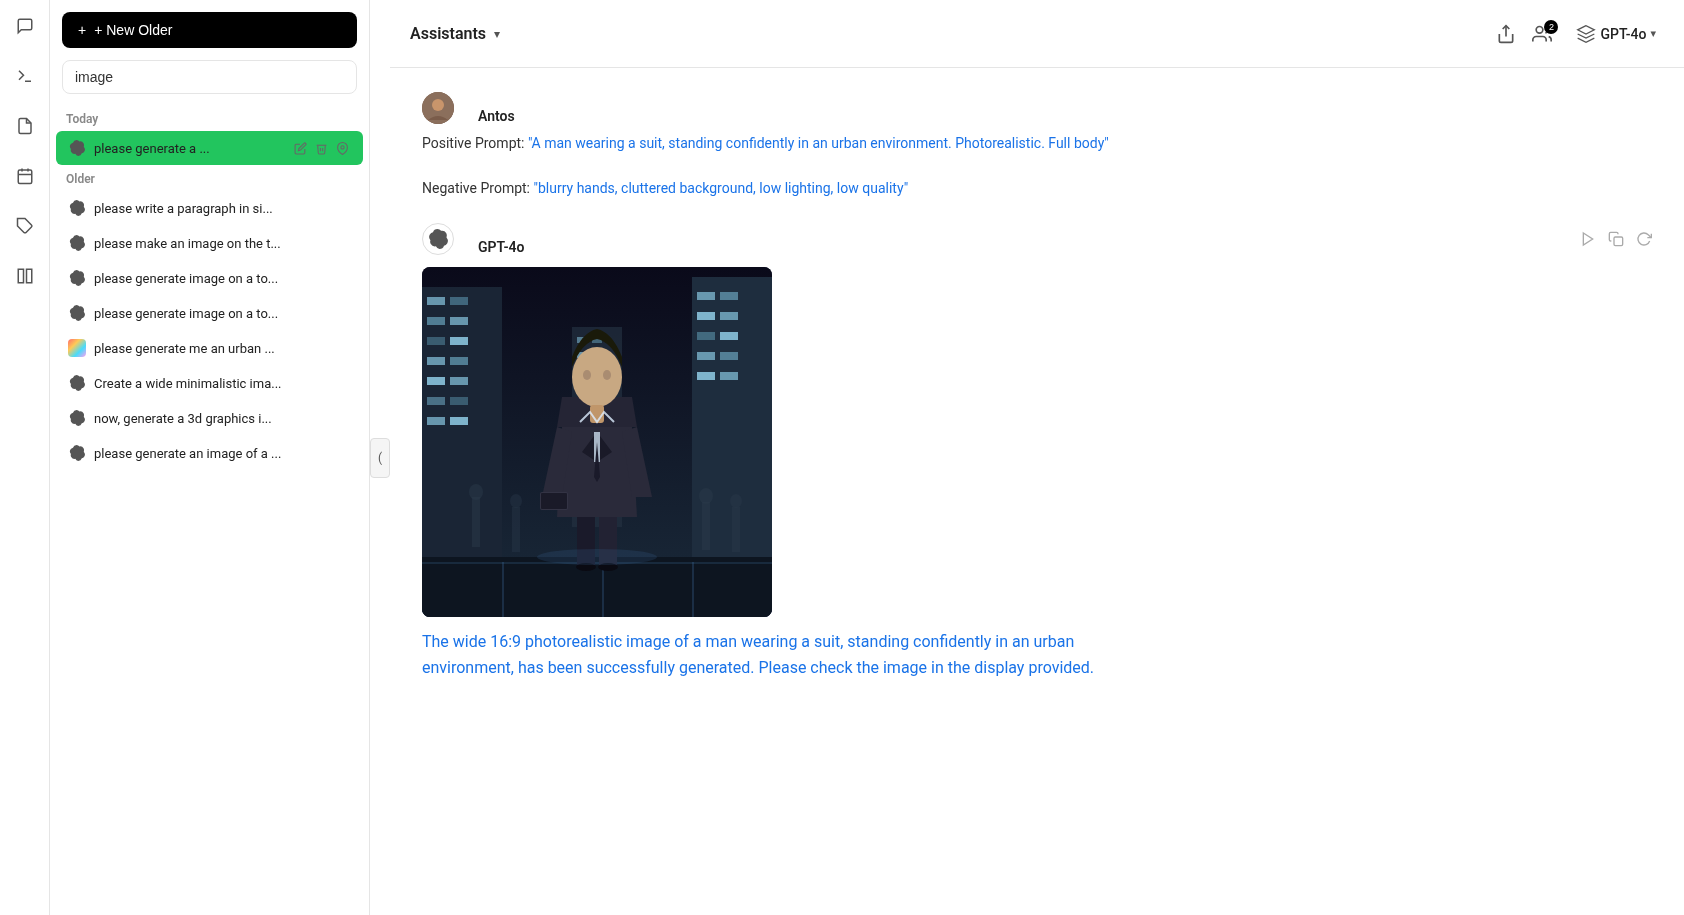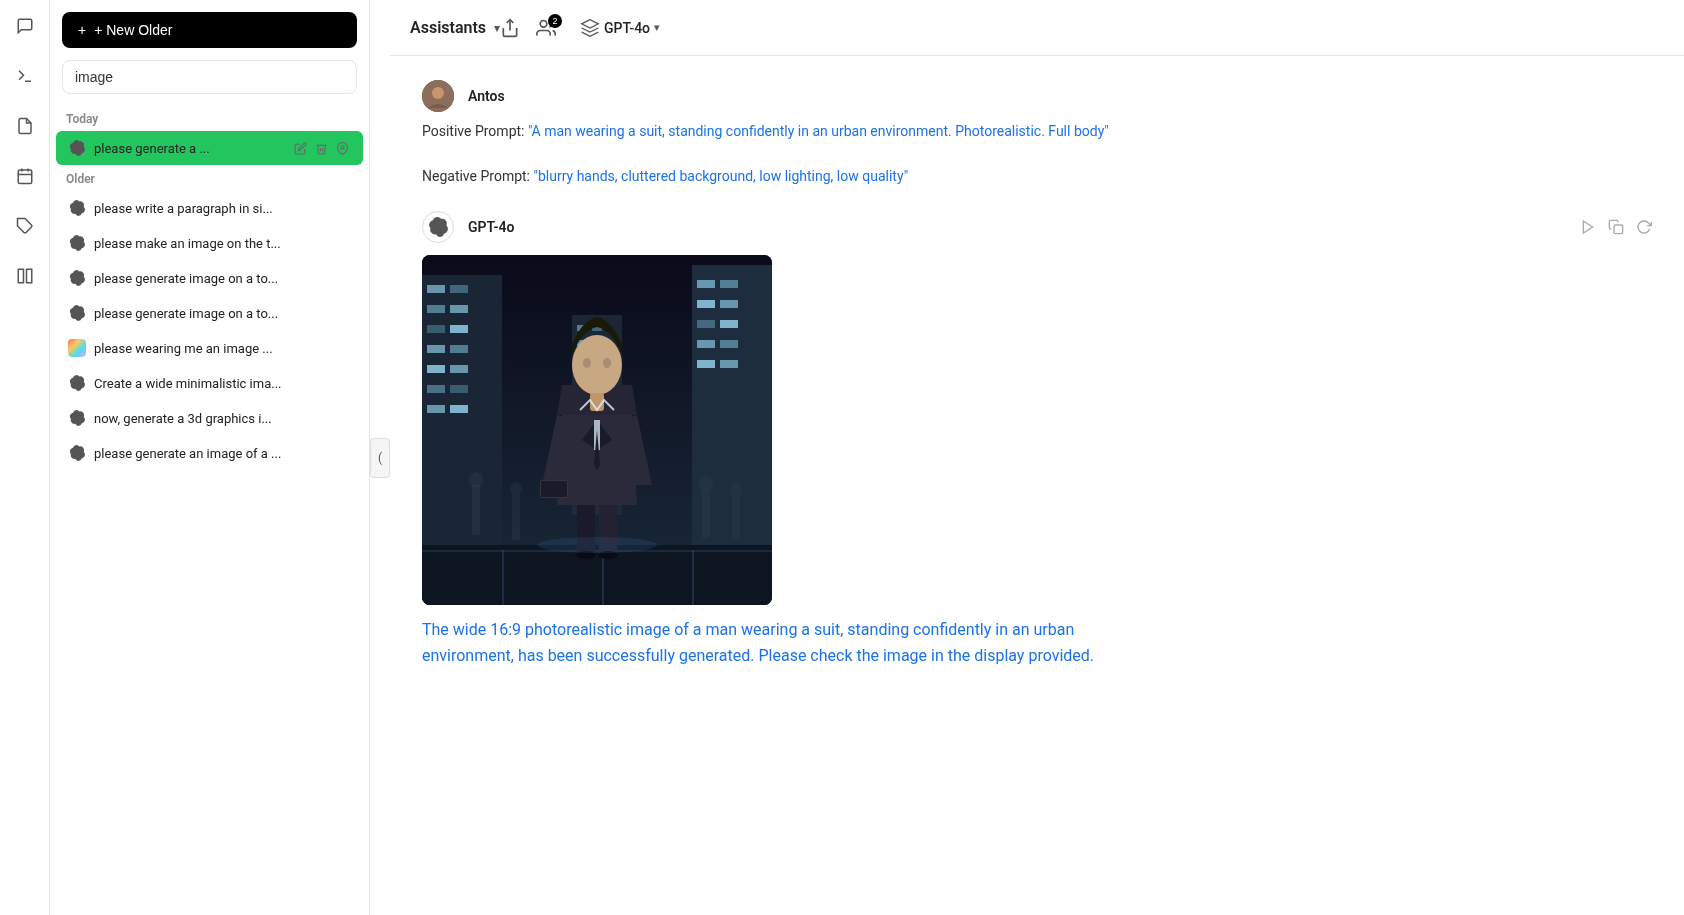--- a/index.html
+++ b/index.html
@@ -131,23 +131,24 @@
       flex: 1;
       display: flex;
       flex-direction: column;
       overflow: hidden;
     }
 
     
     .topbar {
       display: flex;
       align-items: center;
+      justify-content: space-between;
       padding: 10px 20px;
       border-bottom: 1px solid #e5e5e5;
-      height: 56px;
+      height: 68px;
       flex-shrink: 0;
     }
     .topbar-left {
       display: flex;
       align-items: center;
       gap: 8px;
     }
     .topbar-title {
       font-size: 16px;
       font-weight: 600;
@@ -228,22 +229,22 @@
       z-index: 10;
     }
 
     
     .message-block {
       margin-bottom: 24px;
     }
 
     .message-header {
       display: flex;
-      align-items: center;
-      gap: 14px;
+      align-items: flex-end;
+      gap: 24px;
       margin-bottom: 8px;
     }
 
     .avatar {
       width: 32px;
       height: 32px;
       border-radius: 50%;
       overflow: hidden;
       flex-shrink: 0;
     }
@@ -446,21 +447,21 @@
     <li class="chat-item">
       <div class="chat-icon">
         <svg width="16" height="16" viewBox="0 0 24 24" fill="#555">
             <path d="M22.28 9.47a5.62 5.62 0 0 0-.48-4.62 5.7 5.7 0 0 0-6.12-2.73A5.66 5.66 0 0 0 11.42 0a5.7 5.7 0 0 0-5.44 3.94 5.67 5.67 0 0 0-3.79 2.75 5.72 5.72 0 0 0 .7 6.7 5.62 5.62 0 0 0 .48 4.62 5.7 5.7 0 0 0 6.12 2.73A5.65 5.65 0 0 0 13.77 24a5.7 5.7 0 0 0 5.43-3.95 5.67 5.67 0 0 0 3.79-2.75 5.72 5.72 0 0 0-.71-6.83z"></path>
           </svg>
       </div>
       <span class="chat-item-text">please generate image on a to...</span>
     </li>
     <li class="chat-item">
       <div class="chat-icon icon-colorful"></div>
-      <span class="chat-item-text">please wearing me an image ...</span>
+      <span class="chat-item-text">please generate me an urban ...</span>
     </li>
     <li class="chat-item">
       <div class="chat-icon">
         <svg width="16" height="16" viewBox="0 0 24 24" fill="#555">
             <path d="M22.28 9.47a5.62 5.62 0 0 0-.48-4.62 5.7 5.7 0 0 0-6.12-2.73A5.66 5.66 0 0 0 11.42 0a5.7 5.7 0 0 0-5.44 3.94 5.67 5.67 0 0 0-3.79 2.75 5.72 5.72 0 0 0 .7 6.7 5.62 5.62 0 0 0 .48 4.62 5.7 5.7 0 0 0 6.12 2.73A5.65 5.65 0 0 0 13.77 24a5.7 5.7 0 0 0 5.43-3.95 5.67 5.67 0 0 0 3.79-2.75 5.72 5.72 0 0 0-.71-6.83z"></path>
           </svg>
       </div>
       <span class="chat-item-text">Create a wide minimalistic ima...</span>
     </li>
     <li class="chat-item">

